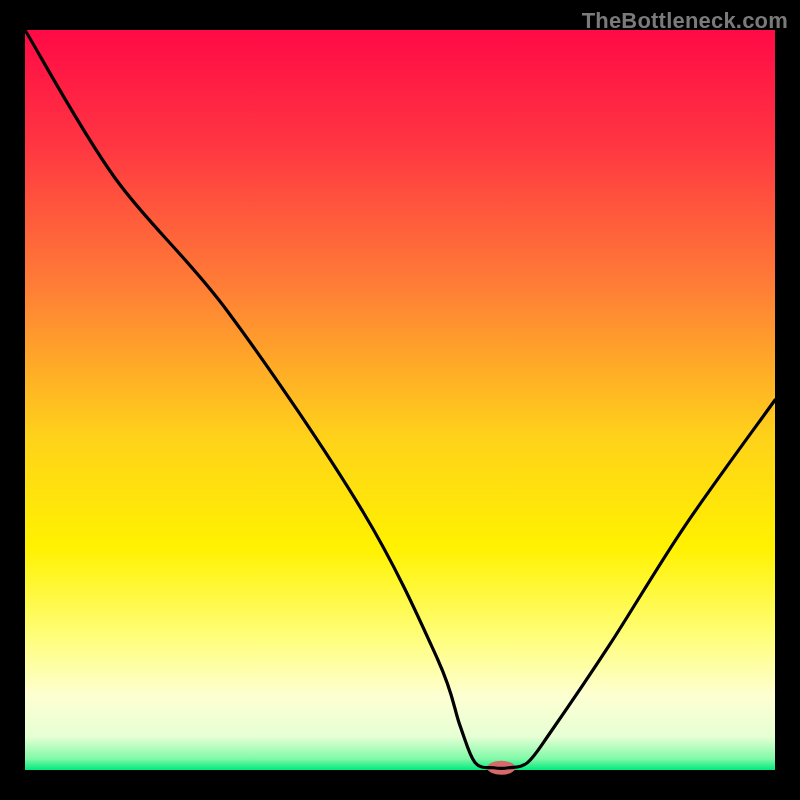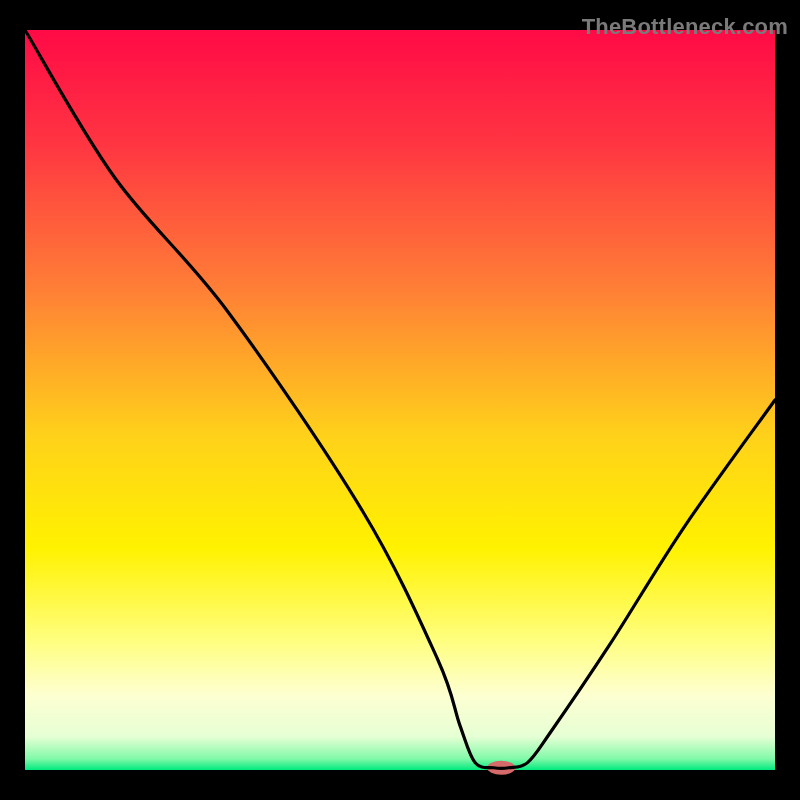--- a/index.html
+++ b/index.html
@@ -10,21 +10,21 @@
     background: #000000;
     overflow: hidden;
   }
   .container {
     position: relative;
     width: 800px;
     height: 800px;
   }
   .watermark {
     position: absolute;
-    top: 14px;
+    top: 8px;
     right: 12px;
     font-family: Arial, Helvetica, sans-serif;
     font-size: 22px;
     font-weight: bold;
     color: #7a7a7a;
     letter-spacing: 0.2px;
     z-index: 10;
   }
   svg {
     position: absolute;

